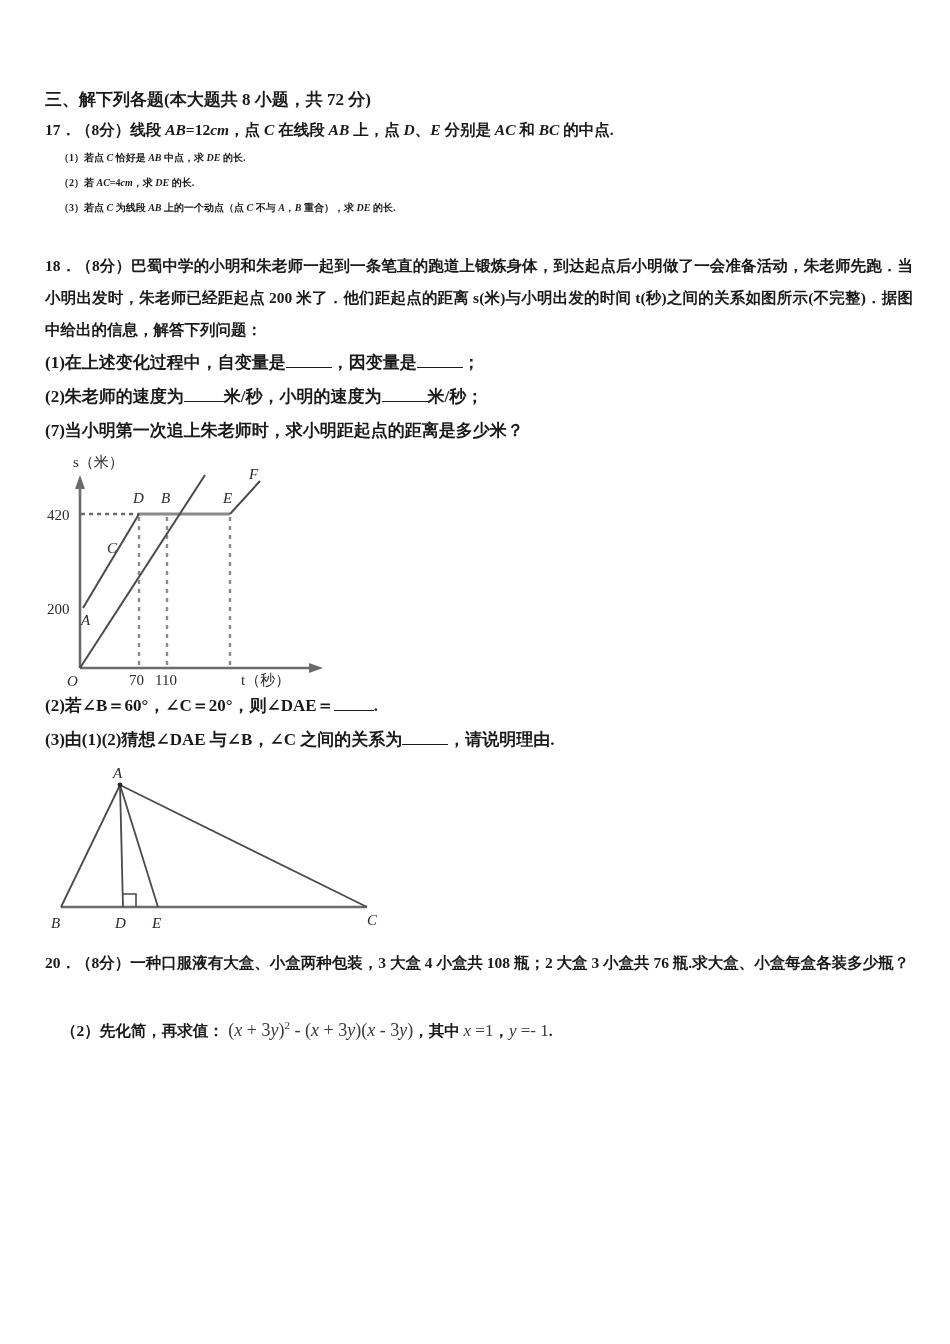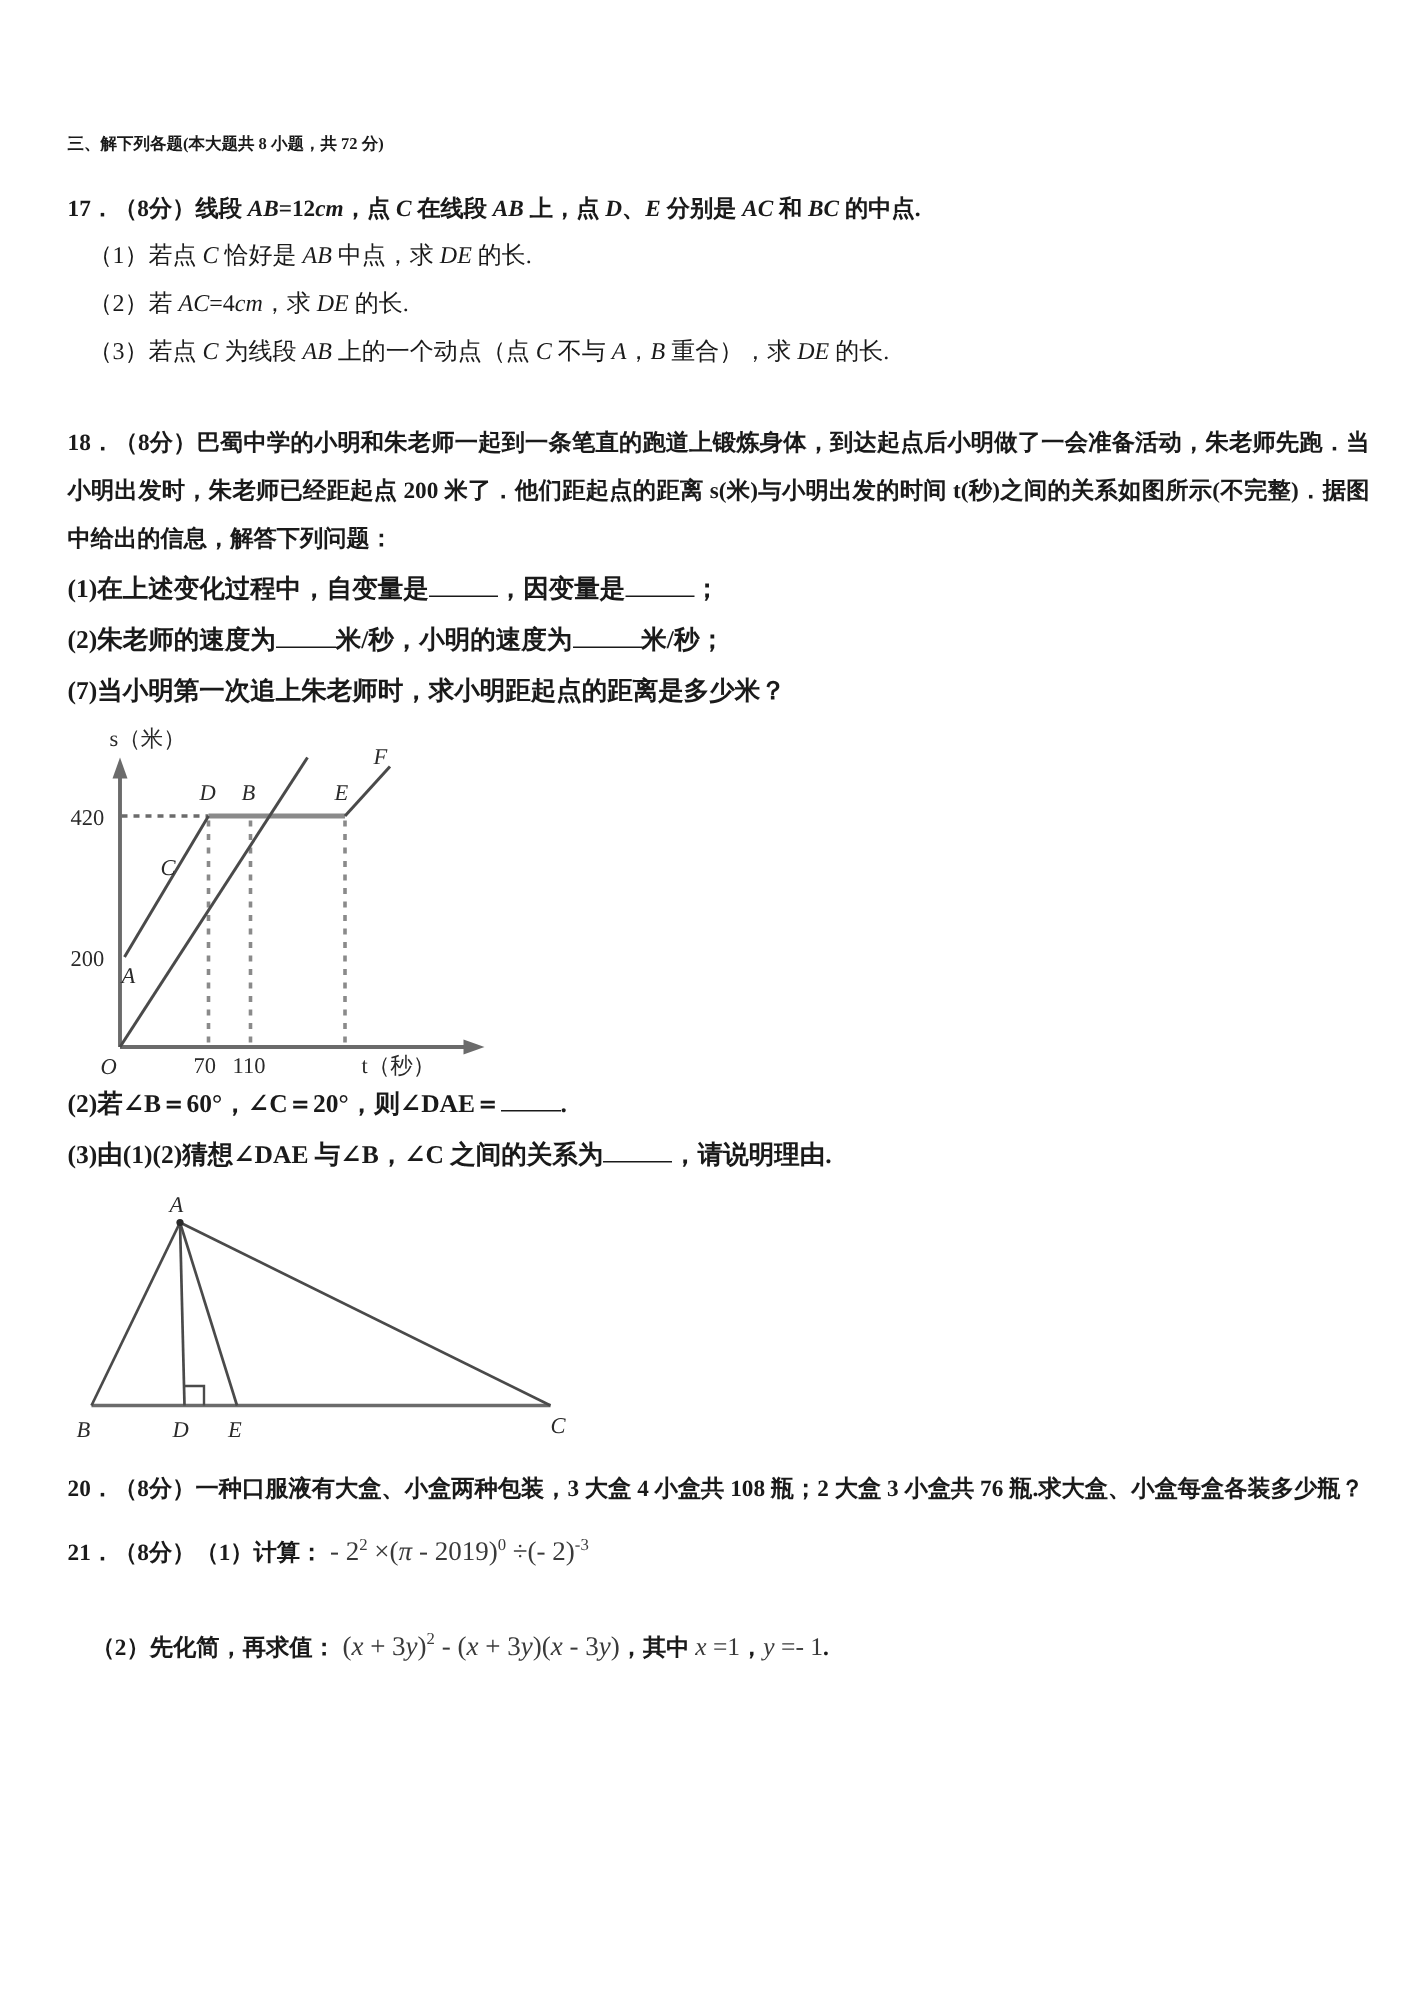--- a/index.html
+++ b/index.html
@@ -21,39 +21,39 @@
     width: 950px;
     height: 1344px;
   }
   .content {
     position: absolute;
     left: 45px;
     top: 88px;
     width: 868px;
   }
   .sec-head {
-    font-size: 11px;
+    font-size: 17px;
     font-weight: bold;
-    margin-bottom: 26px;
+    margin-bottom: 9px;
   }
   .q {
     font-size: 15.5px;
     font-weight: bold;
     margin-bottom: 10px;
   }
   .q-wrap {
     font-size: 15.5px;
     font-weight: bold;
     line-height: 2.05;
     text-align: justify;
     margin-top: 12px;
   }
   .sub {
-    font-size: 16px;
-    font-weight: normal;
+    font-size: 10px;
+    font-weight: bold;
     margin-bottom: 11px;
     padding-left: 14px;
   }
   .sub0 {
     font-size: 17px;
     font-weight: bold;
     margin-bottom: 11px;
     padding-left: 0px;
   }
   .it {
@@ -175,23 +175,20 @@
         <text x="322" y="160" font-family="Liberation Serif, serif" font-size="15" font-style="italic" fill="#2a2a2a">C</text>
       </svg>
     </div>
 
     <div style="height:2px"></div>
 
     <div class="q-wrap">20．（8分）一种口服液有大盒、小盒两种包装，3 大盒 4 小盒共 108 瓶；2 大盒 3 小盒共 76 瓶.求大盒、小盒每盒各装多少瓶？</div>
 
     <div style="height:12px"></div>
 
-    <div class="q" style="line-height:1.5">
-      <span>21．（8分）（1）计算：</span><span class="math" style="font-size:18px;">&nbsp;- 2<sup>2</sup> ×(<span class="mi">π</span> - 2019)<sup>0</sup> ÷(- 2)<sup>-3</sup></span>
-    </div>
 
     <div style="height:26px"></div>
 
     <div class="q" style="line-height:1.5;padding-left:16px;">
       <span>（2）先化简，再求值：</span><span class="math" style="font-size:18px;">&nbsp;(<span class="mi">x</span> + 3<span class="mi">y</span>)<sup>2</sup> - (<span class="mi">x</span> + 3<span class="mi">y</span>)(<span class="mi">x</span> - 3<span class="mi">y</span>)</span><span>，其中 <span class="math" style="font-size:17px;"><span class="mi">x</span> =1</span>，<span class="math" style="font-size:17px;"><span class="mi">y</span> =- 1</span>.</span>
     </div>
 
   </div>
 </div>
 

